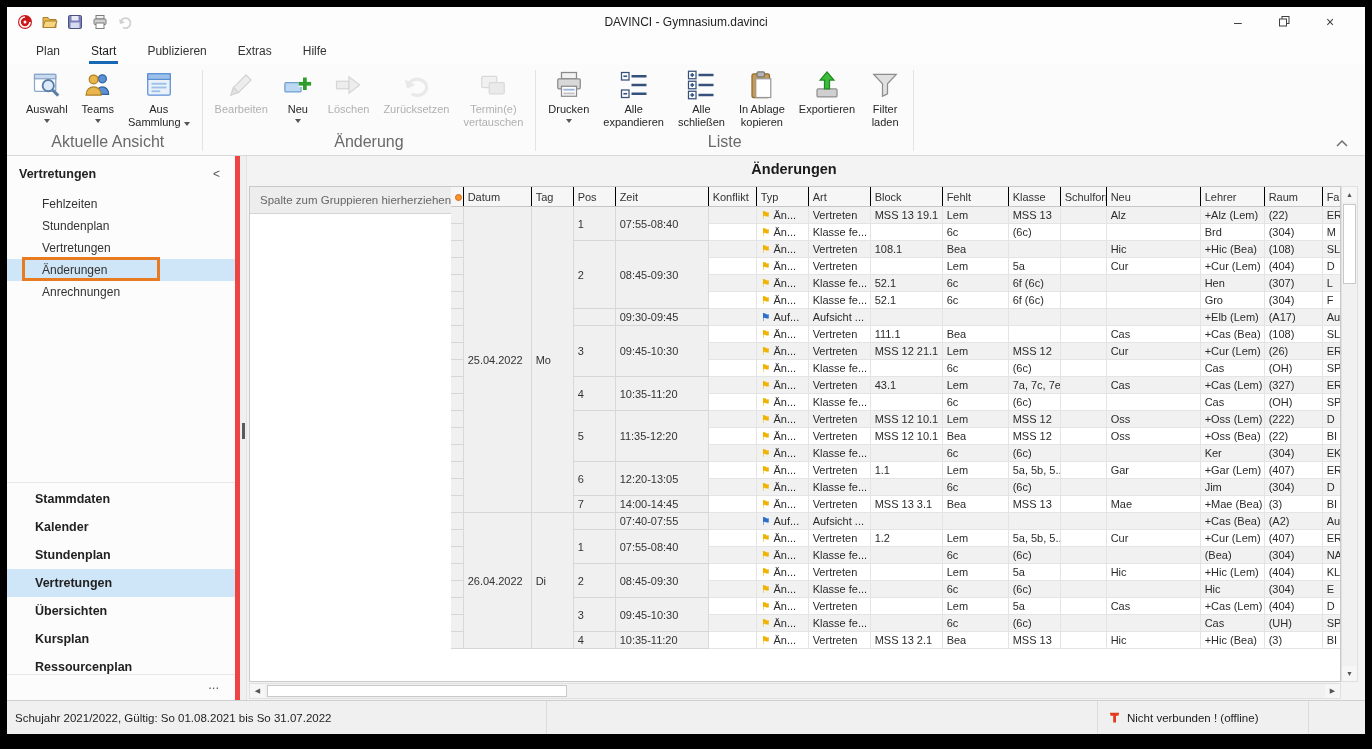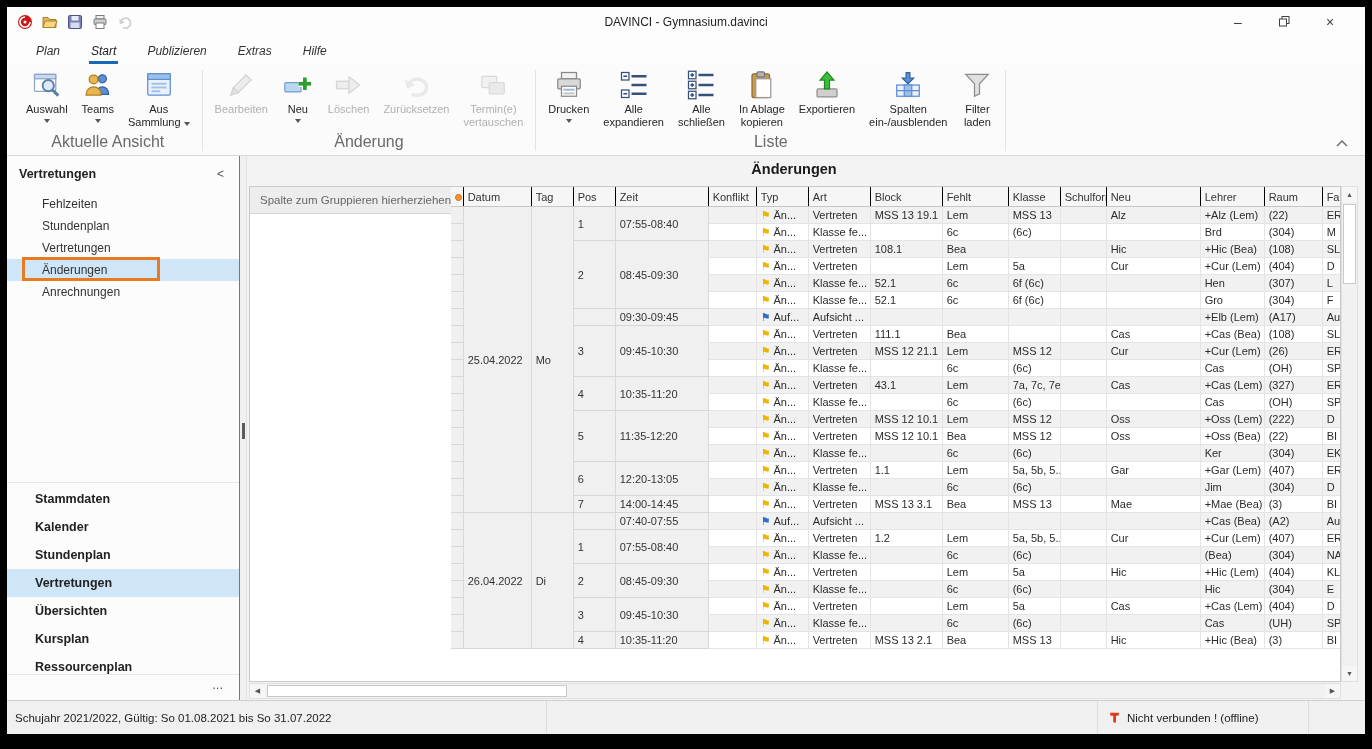--- a/index.html
+++ b/index.html
@@ -12,42 +12,42 @@
   .qa-btn { width:16px; height:16px; }
   .qa-btn svg { width:16px; height:16px; display:block; }
   .qa-btn.disabled { opacity:.45; filter:grayscale(1); }
   .win-title { position:absolute; left:0; right:0; text-align:center; font-size:12px; color:#1f1f1f; pointer-events:none; }
   .win-controls { margin-left:auto; display:flex; gap:24px; z-index:1; padding-right:14px; }
   .wc { width:22px; text-align:center; font-size:14px; color:#404040; line-height:28px; }
   .wc svg { width:11px; height:11px; }
 
   
   .tabs { height:27px; background:#fdfdfd; display:flex; gap:27px; padding-left:27px; align-items:flex-end; font-size:12px; color:#333; flex:none; }
-  .tab { padding:4px 2px 6px;font-style:italic; }
+  .tab { padding:4px 2px 6px; }
   .tab.active { border-bottom:3px solid #1668b5; padding-bottom:3px; color:#1a1a1a; }
 
   
   .ribbon { height:92px; background:#fbfbfb; border-bottom:1px solid #d9d9d9; display:flex; align-items:stretch; padding:2px 40px 0 12px; position:relative; flex:none; }
   .rgroup { display:flex; flex-direction:column; }
   .rbuttons { display:flex; flex:1; align-items:flex-start; }
   .rbtn { display:flex; flex-direction:column; align-items:center; padding:4px 7px 0; min-width:46px; color:#262626; }
   .ric { width:30px; height:30px; margin-bottom:3px; }
   .ric svg { width:30px; height:30px; display:block; }
   .rlabel { font-size:11px; line-height:1.18; text-align:center; white-space:pre-line; }
   .rbtn.disabled { color:#b0b0b0; }
   .rbtn.disabled .ric { opacity:.4; filter:grayscale(1); }
   .rglabel { font-size:16px; color:#6a6a6a; text-align:center; padding:3px 0 4px; }
   .rsep { width:1px; background:#e3e3e3; margin:4px 5px; }
   .caret { width:0; height:0; border-left:3.5px solid transparent; border-right:3.5px solid transparent; border-top:4px solid #555; display:inline-block; margin-left:3px; }
   .caret-below { margin:3px 0 0; display:block; }
   .ribbon-collapse { position:absolute; right:16px; bottom:8px; width:14px; height:12px; }
 
   
   .content { flex:1; position:relative; background:#f3f3f3; overflow:hidden; }
-  .sidebar { position:absolute; left:0; top:0; bottom:0; width:233px; background:#fcfcfc; border-right:1px solid #ef4444; }
+  .sidebar { position:absolute; left:0; top:0; bottom:0; width:233px; background:#fcfcfc; border-right:5px solid #ef4444; }
   .sb-header { display:flex; justify-content:space-between; padding:11px 15px 0 12px; height:37px; font-weight:bold; font-size:12.5px; color:#222; }
   .sb-collapse { color:#555; font-size:12px; font-weight:normal; }
   .sb-item { height:22px; line-height:22px; padding-left:35px; font-size:12px; color:#333; }
   .sb-item.selected { background:#cfe6f8; }
   .sb-annotation { position:absolute; left:15px; top:101px; width:138px; height:24px; border:3px solid #e87a22; pointer-events:none; }
   .sb-sections { position:absolute; top:326px; left:0; right:0; border-top:1px solid #e8e8e8; padding-top:2px; }
   .sb-section { height:28px; line-height:28px; padding-left:28px; font-weight:bold; font-size:12.5px; color:#222; }
   .sb-section.selected { background:#cfe6f8; }
   .sb-footer { position:absolute; bottom:0; left:0; right:0; height:26px; border-top:1px solid #e8e8e8; text-align:right; padding-right:16px; line-height:20px; color:#555; font-size:13px; }
   .splitter { position:absolute; left:233px; top:0; bottom:0; width:7px; background:#f0f0f0; border-right:1px solid #e2e2e2; }
@@ -326,32 +326,20 @@
 kopieren</span>
           </div>
           <div class="rbtn">
             <span class="ric">
               <svg viewBox="0 0 24 24">
                 <rect x="4" y="15" width="16" height="6.5" rx="1" fill="#cfcfcf" stroke="#909090"></rect>
                 <path d="M12 1.5l5.5 6.5H14v7h-4V8H6.5z" fill="#3dbb3d" stroke="#1f8a1f"></path>
               </svg>
             </span>
             <span class="rlabel">Exportieren</span>
-          </div>
-          <div class="rbtn">
-            <span class="ric">
-              <svg viewBox="0 0 24 24">
-                <path d="M13.5 2v4.5h3L12 11 7.5 6.5h3V2z" fill="#5b8fd6" stroke="#33639f"></path>
-                <rect x="3" y="12" width="18" height="9" fill="#eaf1fb" stroke="#5b8fd6"></rect>
-                <rect x="9" y="12" width="6" height="9" fill="#9cc0e8" stroke="#5b8fd6"></rect>
-                <line x1="3" y1="16.5" x2="21" y2="16.5" stroke="#5b8fd6"></line>
-              </svg>
-            </span>
-            <span class="rlabel">Spalten
-ein-/ausblenden</span>
           </div>
           <div class="rbtn">
             <span class="ric">
               <svg viewBox="0 0 24 24">
                 <path d="M3 3.5h18l-7 7.5v8l-4 2v-10z" fill="#e0e0e0" stroke="#8c8c8c"></path>
               </svg>
             </span>
             <span class="rlabel">Filter
 laden</span>
           </div>

